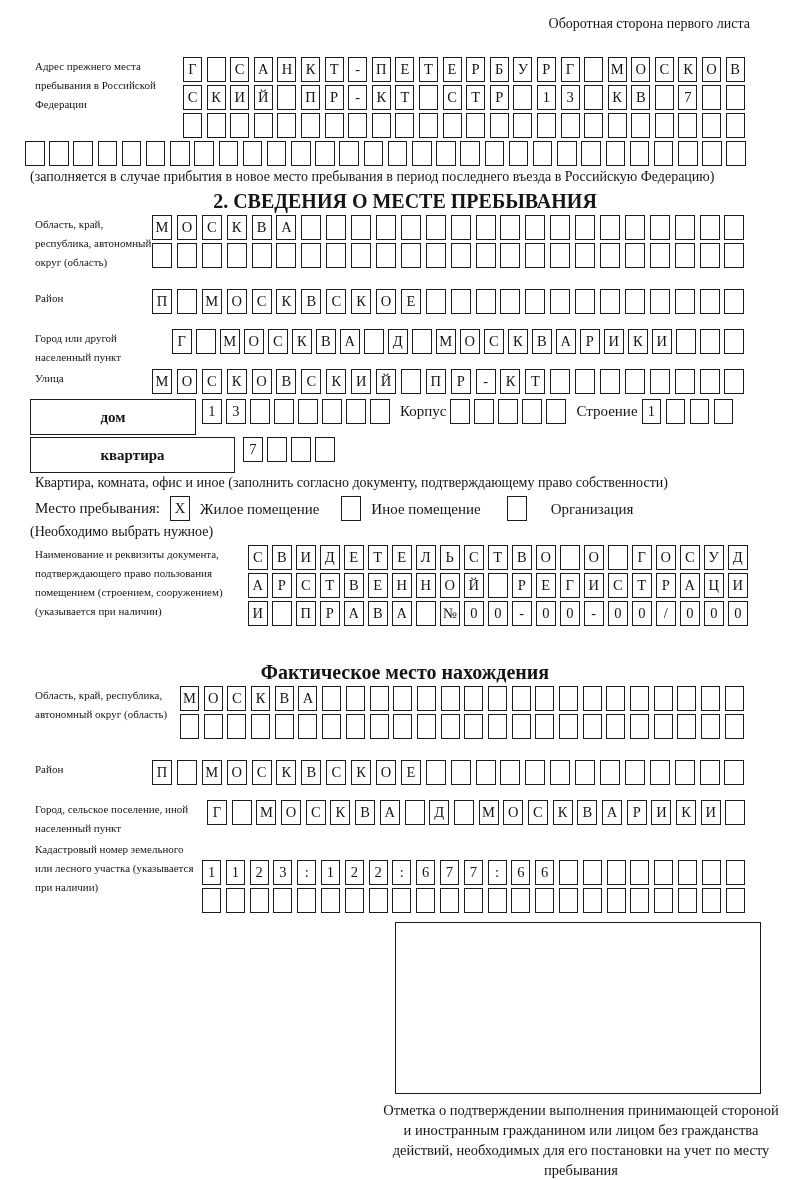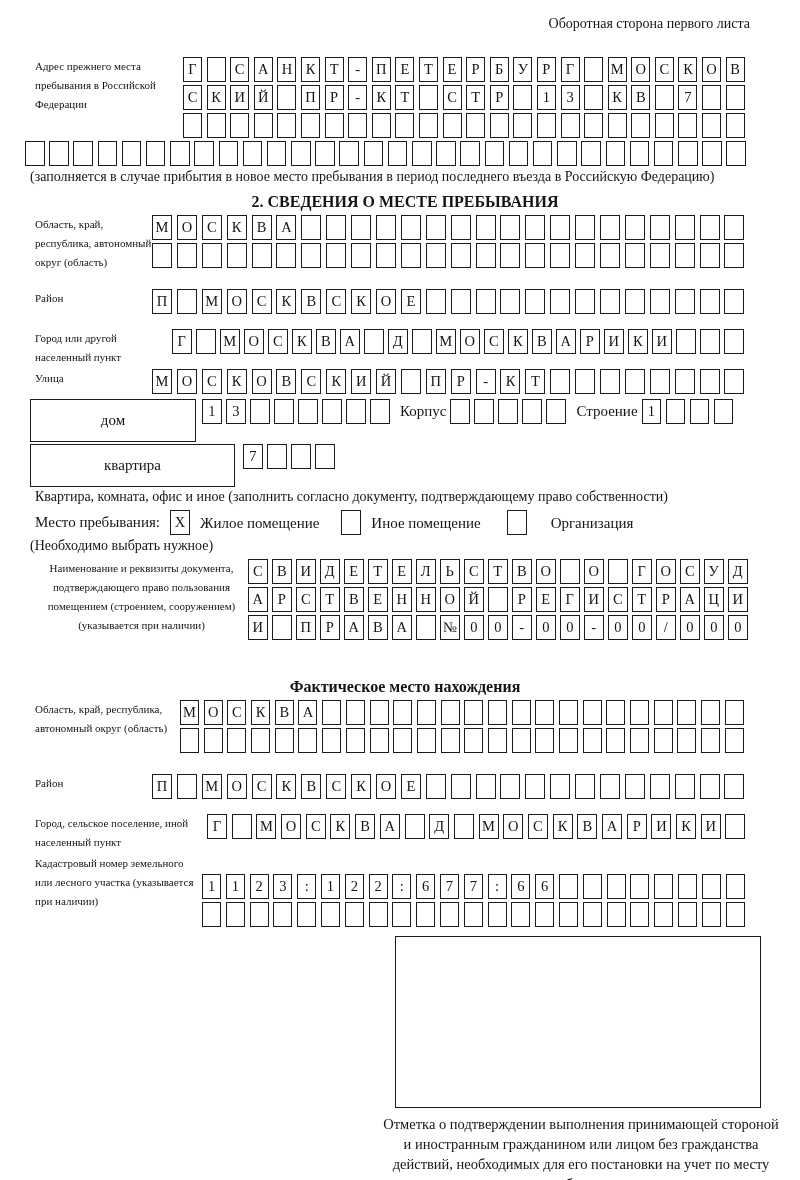--- a/index.html
+++ b/index.html
@@ -35,34 +35,34 @@
   .cr-dom .cell { width:19.5px; margin-right:4.5px; }
 
   .w153 { width:153px; } .w122 { width:122px; } .w142 { width:142px; }
   .w218 { width:218px; } .w150 { width:150px; } .w177 { width:177px; }
   .w172 { width:172px; }
 
   .note { font-size:14px; line-height:18px; }
   .center { text-align:left; }
   .s1note { margin:2px 0 4px 0; }
 
-  .sectitle { text-align:center; font-weight:bold; font-size:16px; margin:6px 0 4px 0; }
+  .sectitle { text-align:center; font-weight:bold; font-size:20px; margin:6px 0 4px 0; }
 
   .blk-oblast { min-height:74px; }
   .blk-gorod  { min-height:40px;margin-top:12px; }
-  .blk-doc    { min-height:112px;text-align:center; }
+  .blk-doc    { min-height:112px; }
   .blk-kad    { min-height:74px; }
   .kad-cells  { margin-top:20px; }
 
   .fullrow { margin-left:-5px; margin-bottom:2px; }
 
   .domrow { display:flex; align-items:flex-start; margin-top:2px; }
   .bigbox {
-    flex:none; height:43px; border:1.8px solid #1c1c1c;
-    display:flex; align-items:center; justify-content:center; font-size:15px;
+    flex:none; height:36px; border:1.8px solid #1c1c1c;
+    display:flex; align-items:center; justify-content:center; font-size:15px;font-weight:bold;
   }
   .dombox { width:166px; margin-right:6px; }
   .kvbox  { width:205px; margin-right:8px; }
   .inline-lab { flex:none; padding:3px 4px 0 6px; }
 
   .fieldnote { margin:1px 0 3px 5px; }
 
   .mestorow { display:flex; align-items:center; margin-top:4px; }
   .cb {
     flex:none; width:20px; height:25px; border:1.6px solid #1c1c1c;

